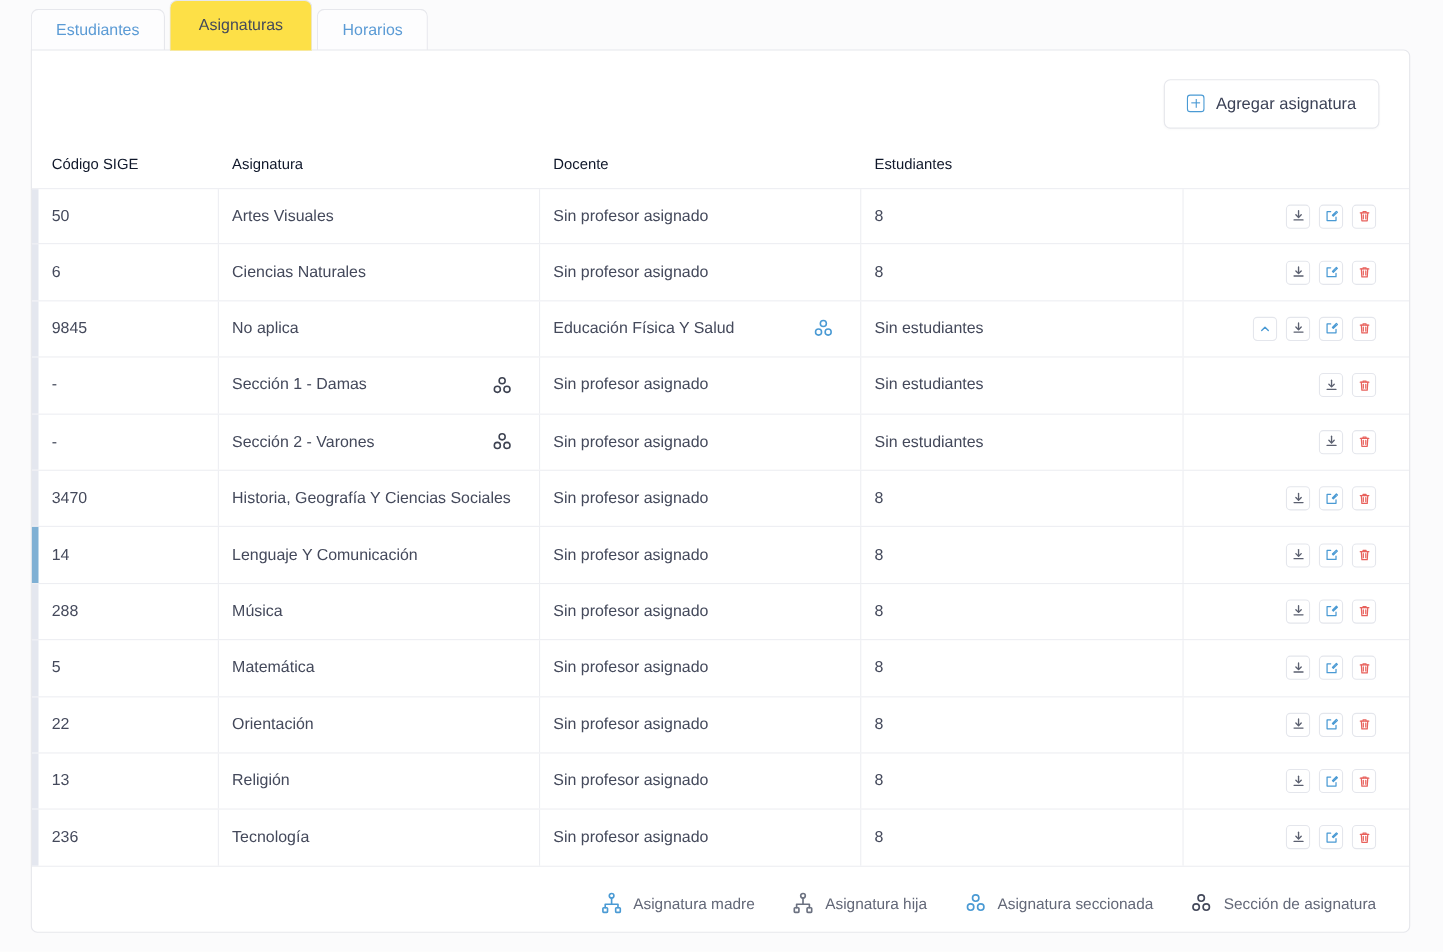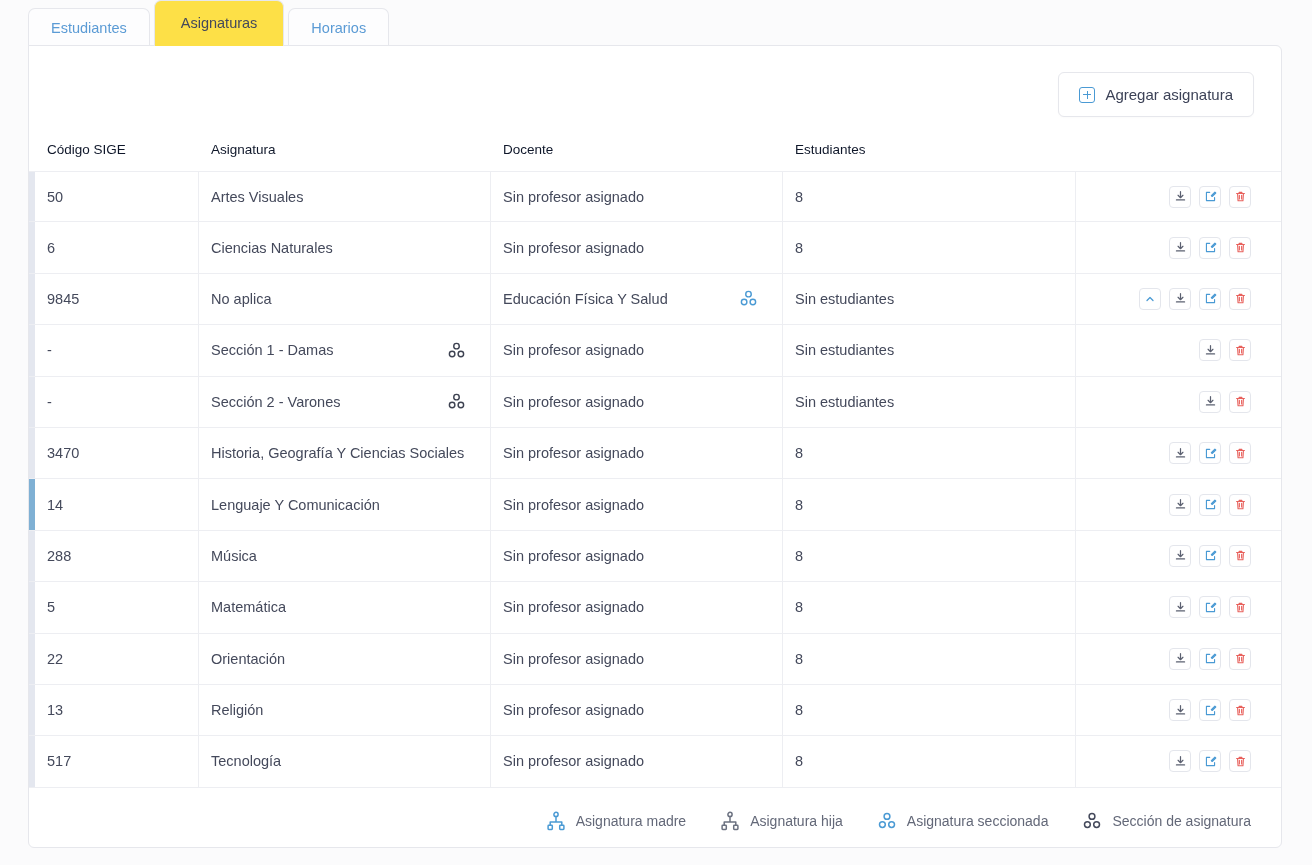--- a/index.html
+++ b/index.html
@@ -50,21 +50,21 @@
     border-radius: 0 6px 6px 6px;
   }
 
   
   .toolbar {
     height: 96px;
     display: flex; align-items: center; justify-content: flex-end;
     padding-right: 27px;
   }
   .btn-add {
-    display: inline-flex; align-items: flex-end; gap: 10px;
+    display: inline-flex; align-items: flex-start; gap: 10px;
     background: #fff;
     border: 1px solid #e6e7ec;
     border-radius: 6px;
     padding: 13px 20px;
     font-size: 15px;
     color: #3c4257;
     cursor: pointer;
     box-shadow: 0 1px 2px rgba(0,0,0,.02);
   }
   .plus-box {
@@ -664,21 +664,21 @@
                   <path d="M4.4 4.3 5 13.2h6l.6-8.9"></path>
                   <path d="M6.6 6.6v4.4M9.4 6.6v4.4"></path>
                 </svg>
               </span>
             </button>
           </div>
         </div>
         <div class="row">
           <div class="accent"></div>
           <div class="cell code">
-            <span>517</span>
+            <span>236</span>
           </div>
           <div class="cell subj">
             <span>Tecnología</span>
           </div>
           <div class="cell doc">
             <span>Sin profesor asignado</span>
           </div>
           <div class="cell stu">
             <span>8</span>
           </div>

